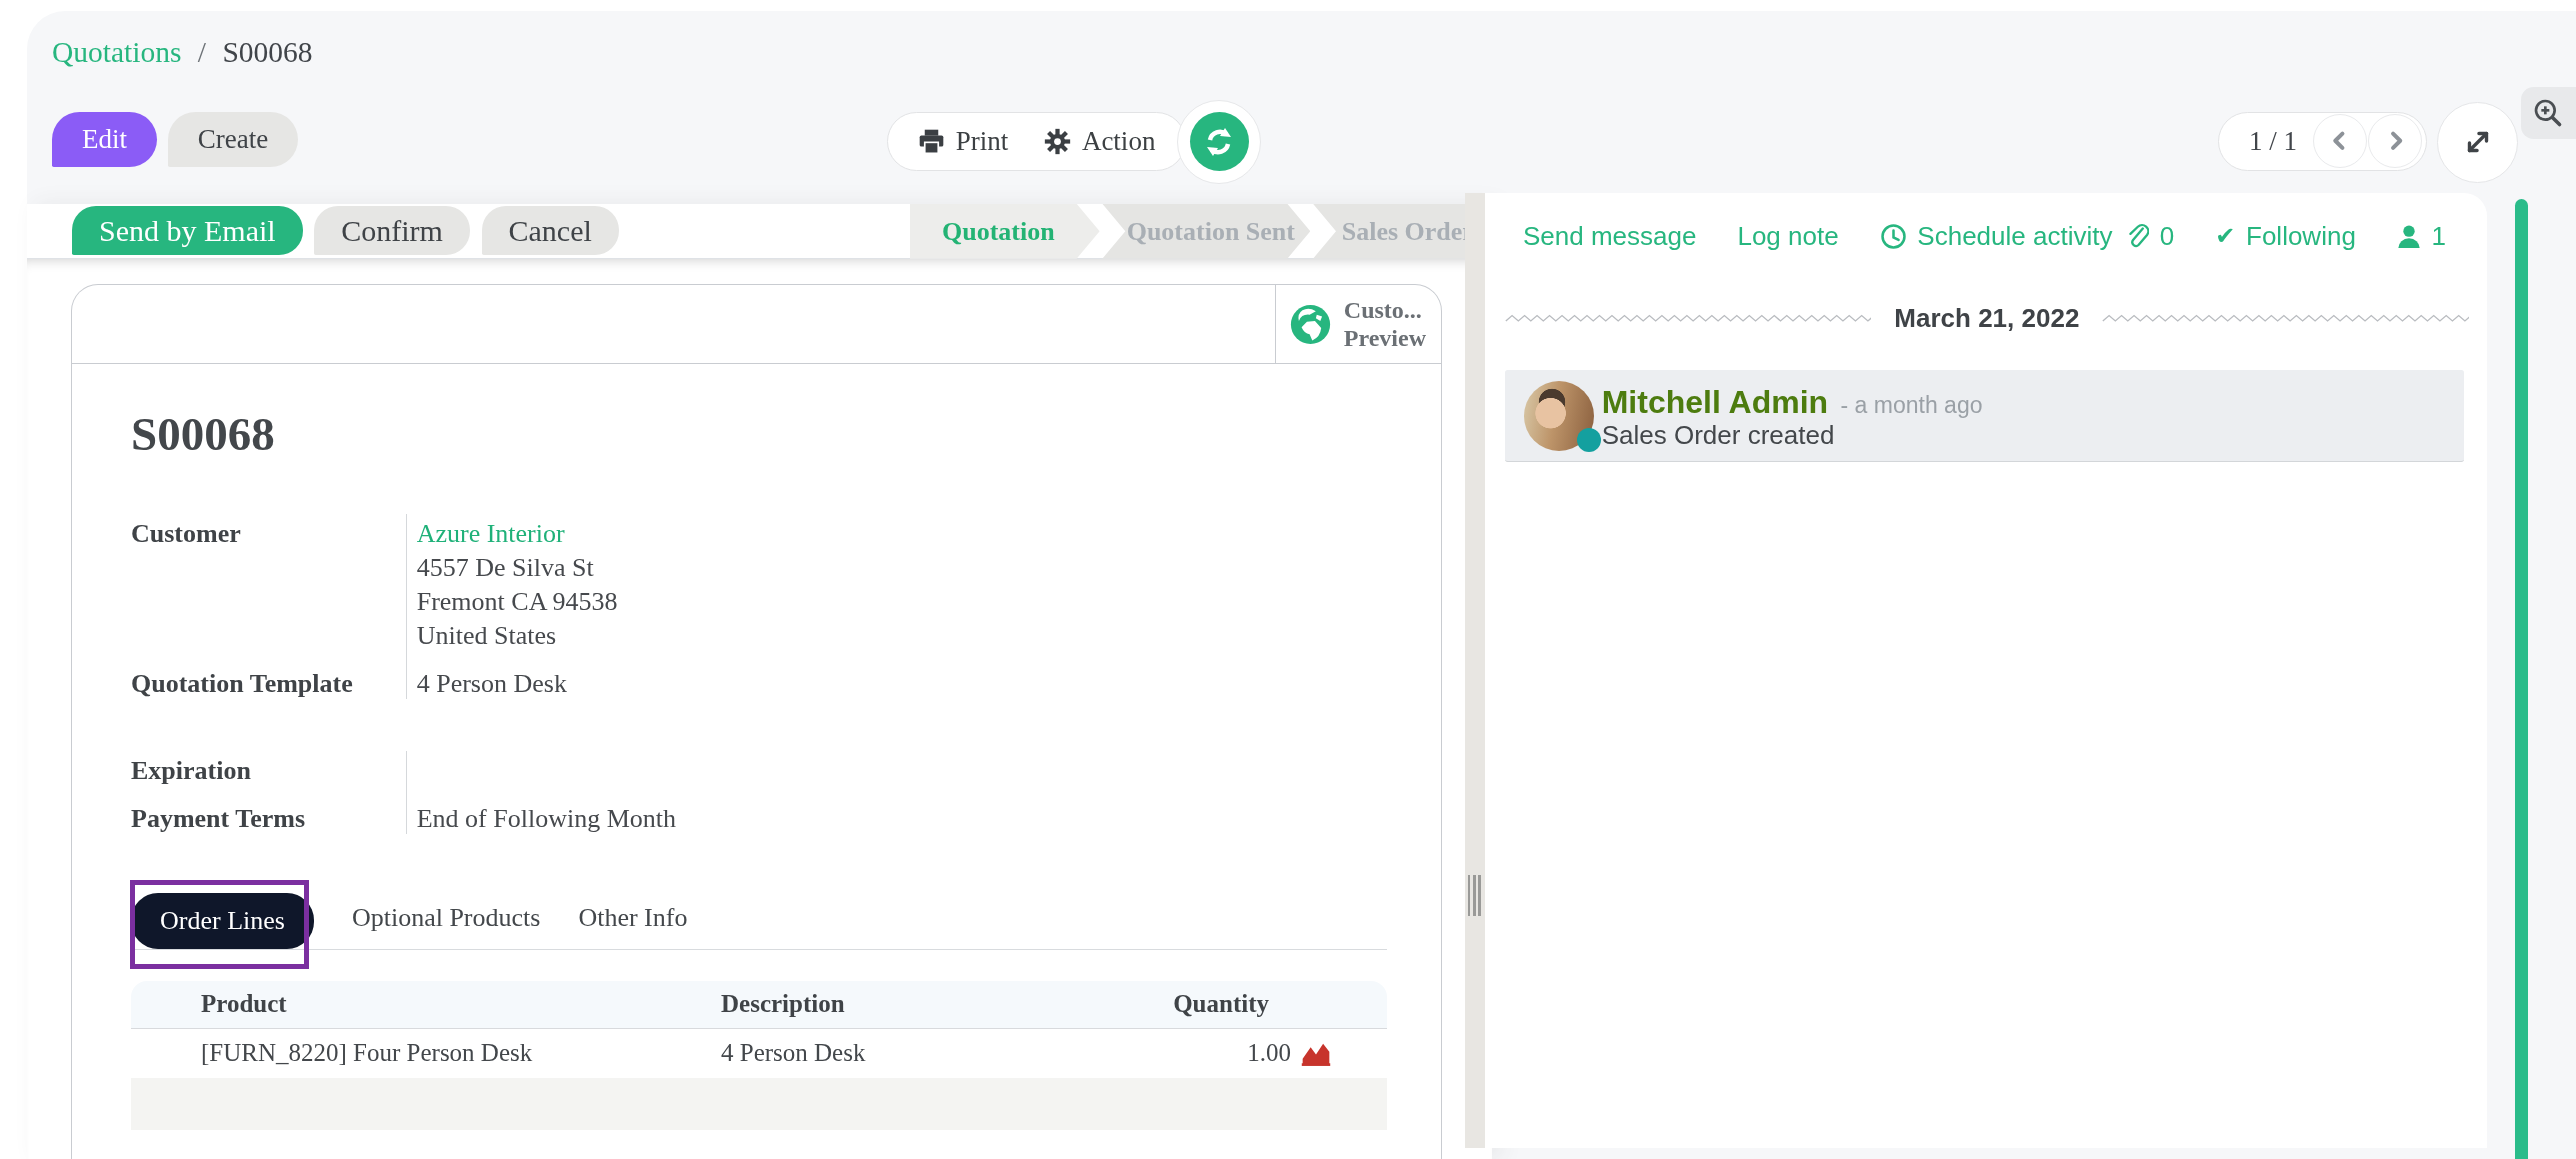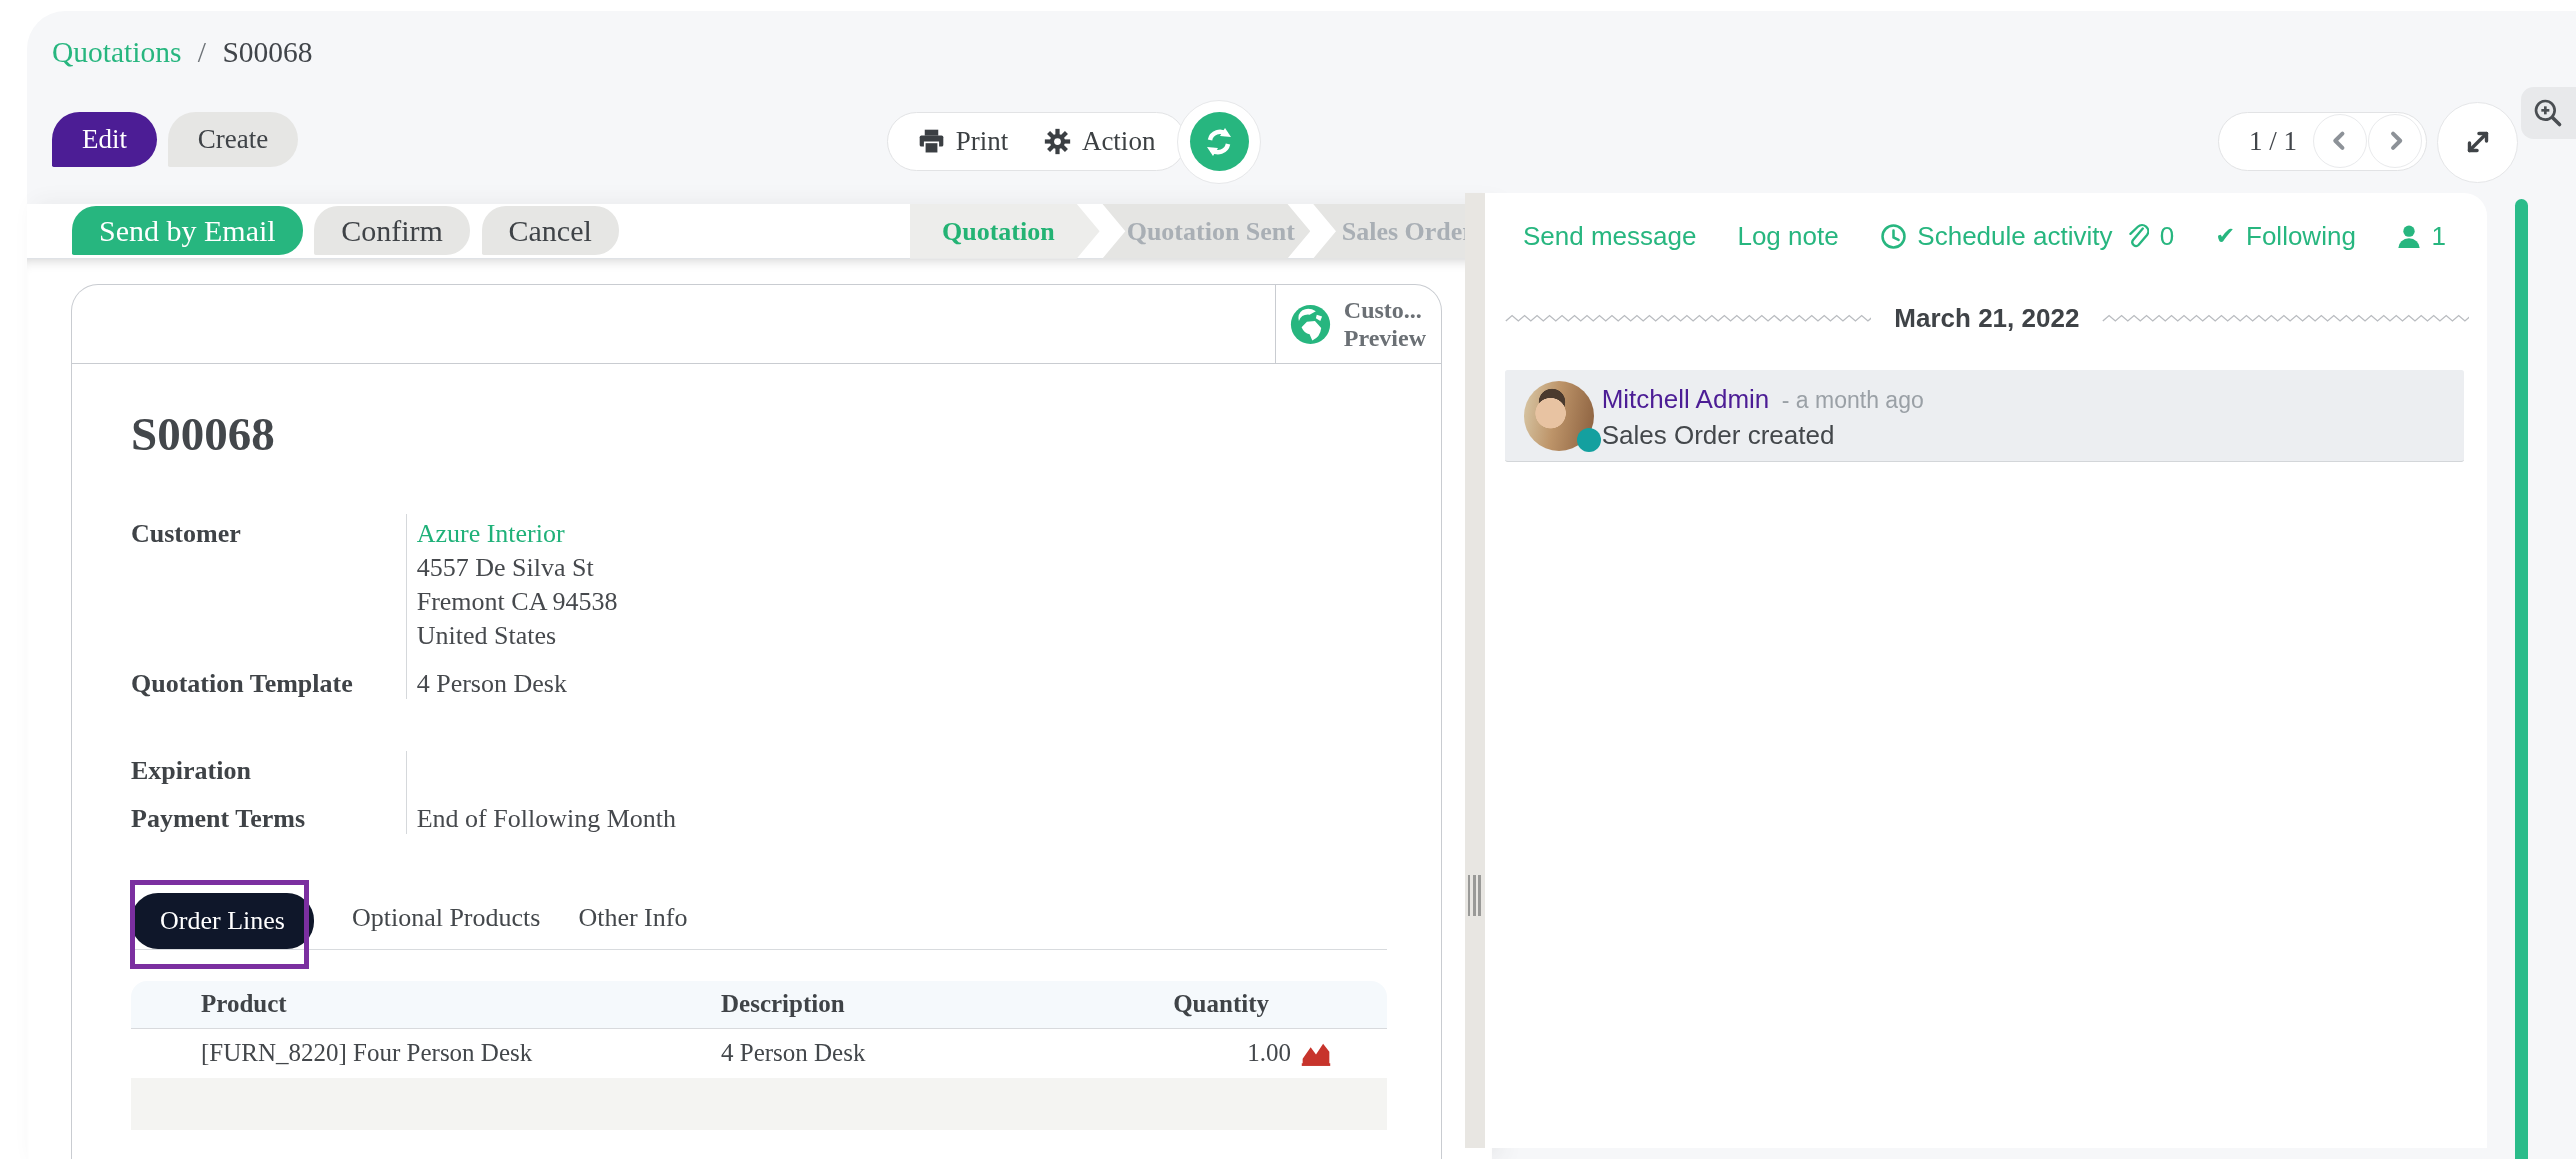--- a/index.html
+++ b/index.html
@@ -13,21 +13,21 @@
 
   
   .breadcrumb { position:absolute; left:25px; top:25px; font-size:29.5px; }
   .breadcrumb .bc-link { color:#27b67f; cursor:pointer; }
   .breadcrumb .bc-sep { color:#6d7277; margin:0 9px; }
   .breadcrumb .bc-cur { color:#41454a; }
 
   .btn { display:inline-flex; align-items:center; justify-content:center;
     font-size:27px; height:55px; padding:0 30px; border-radius:29px 29px 29px 1.8px;
     cursor:pointer; white-space:nowrap; }
-  .btn-green { background:#4c1d95; color:#fff; }
+  .btn-green { background:#8b5cf6; color:#fff; }
   .btn-gray  { background:#e6e6e4; color:#3f4347; }
   .cp-left-buttons { position:absolute; left:25px; top:101px; display:flex; gap:10.7px; }
 
   .print-pill { position:absolute; left:860px; top:101px; height:59px;
     background:#fff; border:0.9px solid #e2e3e5; border-radius:29.5px;
     display:flex; align-items:center; padding:0 30px; gap:36px; }
   .pill-item { display:flex; align-items:center; gap:10.7px; font-size:27px; color:#3c4043; cursor:pointer; }
 
   .refresh-outer { position:absolute; left:1150px; top:89px; width:84px; height:84px;
     background:#fff; border:0.9px solid #e7e8ea; border-radius:50%;
@@ -133,21 +133,21 @@
     background:#eceef1; border-bottom:1.8px solid #d3d6d9; border-radius:2.7px; }
   .avatar { position:absolute; left:19px; top:10.7px; width:70px; height:70px; border-radius:50%;
     background:
       radial-gradient(circle at 38% 46%, #e8c3a2 0 26%, transparent 27%),
       radial-gradient(circle at 40% 30%, #4a3a2e 0 20%, transparent 21%),
       linear-gradient(100deg, #d9c9a8 0%, #bd9469 45%, #8a5f3e 100%);
   }
   .status-dot { position:absolute; right:-7.2px; bottom:-1.8px; width:24px; height:24px;
     border-radius:50%; background:#14a09f; }
   .msg-head { position:absolute; left:97px; top:14.3px; display:flex; align-items:baseline; gap:12.5px; }
-  .msg-author { font-size:26px; font-weight:normal; color:#4c1d95; cursor:pointer; }
+  .msg-author { font-size:32px; font-weight:bold; color:#4d7c0f; cursor:pointer; }
   .msg-time { font-size:23px; color:#9aa0a6; }
   .msg-body { position:absolute; left:97px; top:50px; font-size:26px; color:#43474b; }
 
   .green-scrollbar { position:absolute; left:2515px; top:199px; width:12.5px; height:961px;
     background:#2abc8a; border-radius:7.2px 7.2px 0 0; cursor:pointer; }
 
   
   .annotation { position:absolute; left:130px; top:880px; width:179px; height:89px;
     border:5.4px solid #7b2fa0; z-index:60; pointer-events:none; }
 

